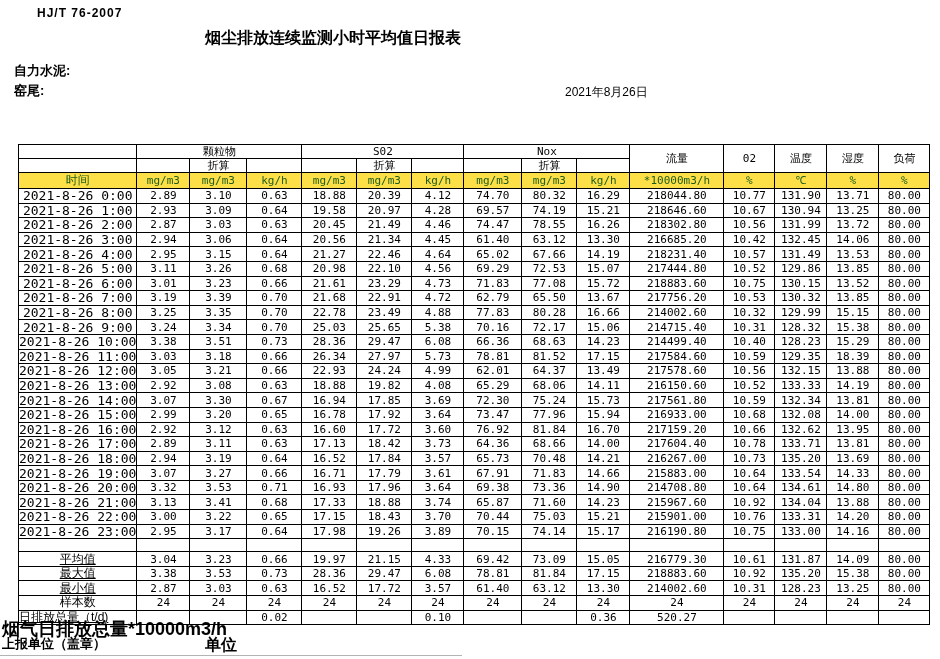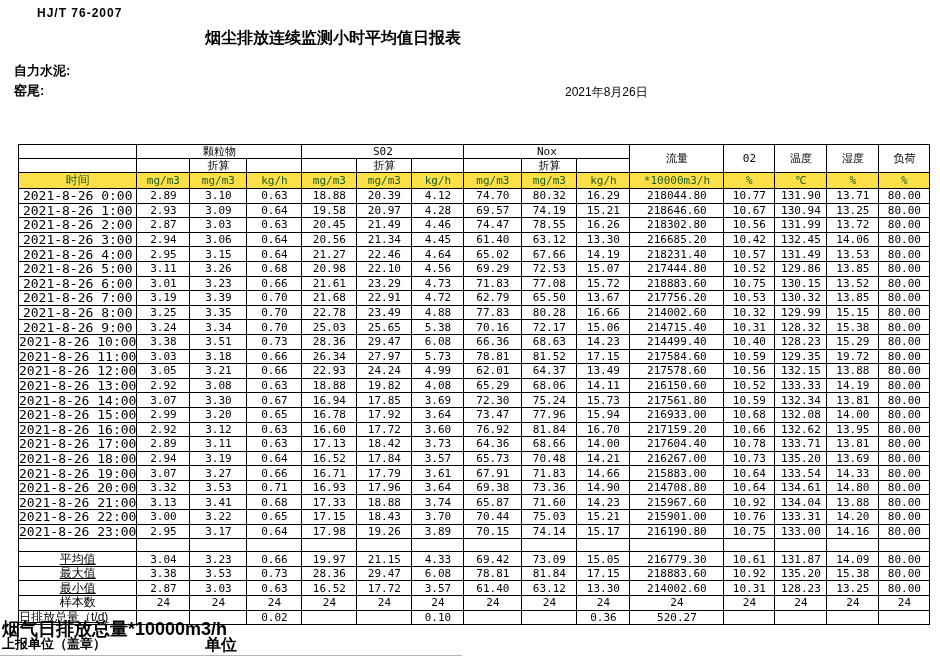--- a/index.html
+++ b/index.html
@@ -303,21 +303,21 @@
         <td>0.66</td>
         <td>26.34</td>
         <td>27.97</td>
         <td>5.73</td>
         <td>78.81</td>
         <td>81.52</td>
         <td>17.15</td>
         <td>217584.60</td>
         <td>10.59</td>
         <td>129.35</td>
-        <td>19.72</td>
+        <td>18.39</td>
         <td>80.00</td>
       </tr>
       <tr>
         <td class="time">2021-8-26 12:00</td>
         <td>3.05</td>
         <td>3.21</td>
         <td>0.66</td>
         <td>22.93</td>
         <td>24.24</td>
         <td>4.99</td>

